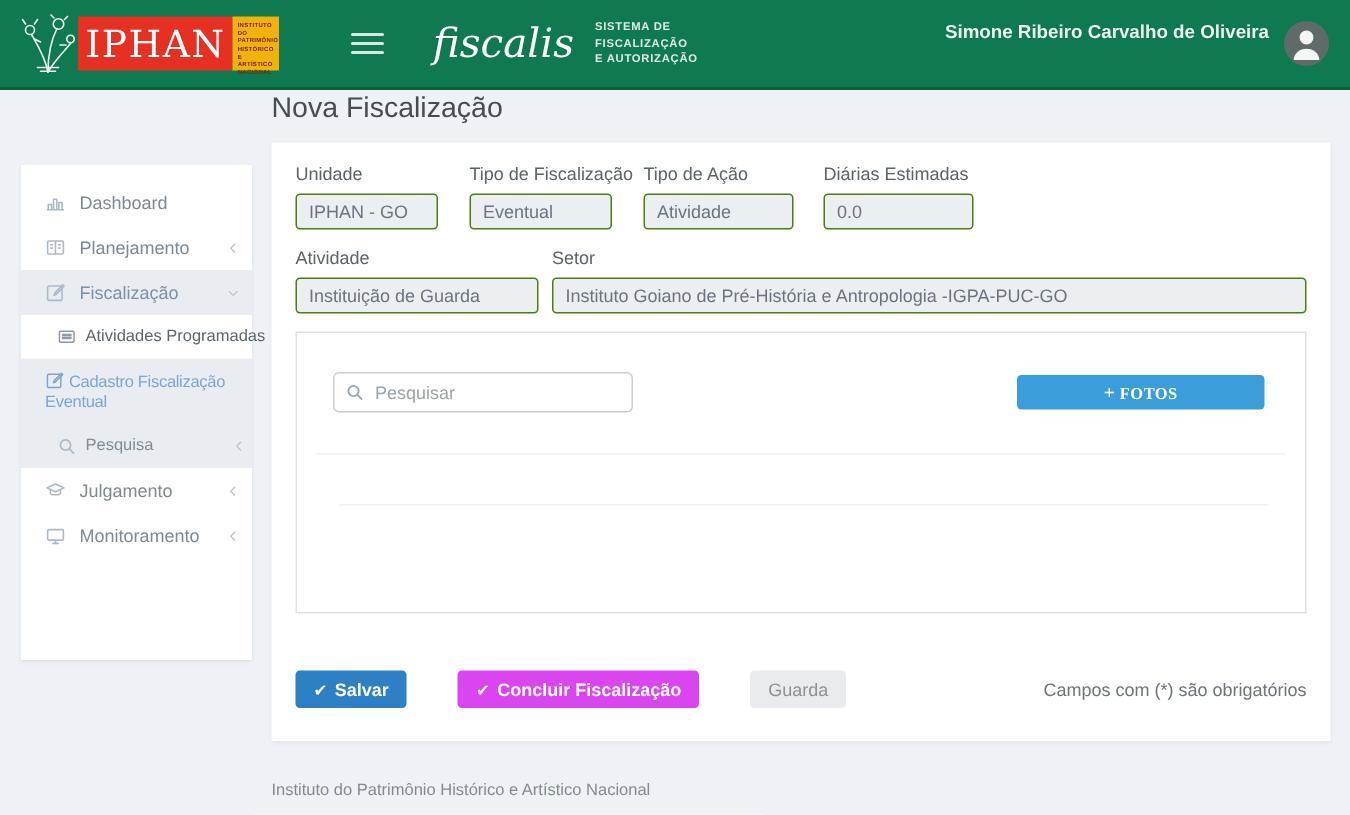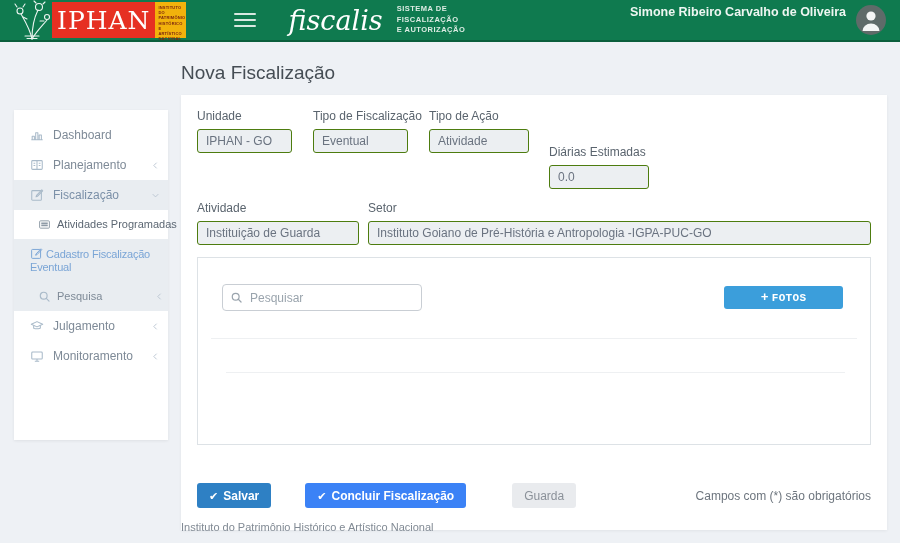--- a/index.html
+++ b/index.html
@@ -4,21 +4,21 @@
 <style>
   * { margin:0; padding:0; box-sizing:border-box; }
   html,body { width:900px; height:543px; overflow:hidden; }
   body {
     font-family:"Liberation Sans","DejaVu Sans",sans-serif;
     background:#eef1f5; position:relative; color:#5a646e;
   }
 
   
   .topbar {
-    height:42px; background:#0f7a4f; border-bottom:2px solid #0a5e3c;
+    height:60px; background:#0f7a4f; border-bottom:2px solid #0a5e3c;
     display:flex; align-items:center; position:relative;
   }
   .emblem { margin-left:12px; width:40px; height:42px; flex:none; }
   .logo-red {
     background:#e63022; color:#fff; font-family:"DejaVu Serif",serif;
     font-size:25px; letter-spacing:1px; height:36px; padding:0 5px;
     display:flex; align-items:center; flex:none;
   }
   .logo-yellow {
     background:#f2b20c; width:31px; height:36px; padding:3px 2px 0 3px; flex:none;
@@ -79,21 +79,21 @@
   }
   .frow { display:flex; margin-bottom:12px; }
   .fgroup { flex:none; }
   .fgroup label { display:block; font-size:12px; color:#5a646e; margin-bottom:6px; white-space:nowrap; }
   .fgroup input {
     height:24px; background:#eceff2; border:1px solid #4d7c0f; border-radius:3px;
     color:#6a7380; font-size:12px; padding:0 8px; width:100%;
     font-family:"Liberation Sans","DejaVu Sans",sans-serif;
   }
   .g1{width:95px;margin-right:21px;} .g2{width:95px;margin-right:21px;}
-  .g3{width:100px;margin-right:20px;} .g4{width:100px;margin-top:36px;}
+  .g3{width:100px;margin-right:20px;} .g4{width:100px;}
   .g5{width:162px;margin-right:9px;} .g6{width:503px;}
 
   .tabs { display:flex; align-items:flex-end; margin-top:16px; }
   .tab {
     font-size:12.5px; color:#3f8ecc; padding:8px 12px 9px; cursor:pointer; white-space:nowrap;
   }
   .tab.active {
     color:#4a5158; background:#fff; border:1px solid #dde2e6; border-bottom:none;
     border-top:3px solid #e9566a; padding:6px 16px 10px; margin-bottom:-1px; position:relative; z-index:2;
   }
@@ -104,36 +104,36 @@
   .searchbox { position:relative; width:200px; }
   .searchbox svg { position:absolute; left:8px; top:7px; color:#9aa4ad; }
   .searchbox input {
     width:100%; height:27px; border:1px solid #c9ced4; border-radius:4px;
     padding:0 8px 0 27px; font-size:12px; color:#555;
     font-family:"Liberation Sans","DejaVu Sans",sans-serif;
   }
   .searchbox input::placeholder { color:#9aa4ad; }
   .btn-fotos {
     background:#3b9edb; color:#fff; border:none; border-radius:3px;
-    width:119px; height:23px; font-size:11px; font-weight:bold; letter-spacing:.3px;
-    cursor:pointer; font-family:Liberation Mono, monospace;
+    width:165px; height:23px; font-size:11px; font-weight:bold; letter-spacing:.3px;
+    cursor:pointer; font-family:Liberation Serif, serif;
   }
   .btn-fotos .plus { font-size:13px; margin-right:3px; }
   .row-line { position:absolute; border-top:1px solid #eef0f2; height:0; }
   .line1 { left:13px; right:13px; top:80px; }
   .line2 { left:28px; right:25px; top:114px; }
 
   .actions { display:flex; align-items:center; margin-top:38px;gap:28px; }
   .btn {
     border:none; border-radius:3px; height:25px; padding:0 12px; font-size:12px;
     cursor:pointer; font-family:"Liberation Sans","DejaVu Sans",sans-serif;
   }
   .btn .chk { font-size:11px; margin-right:5px; }
   .btn-save { background:#2e80c4; color:#fff; font-weight:bold; margin-right:6px; }
-  .btn-conclude { background:#3b82f6; color:#fff; font-weight:bold; margin-right:18px; }
+  .btn-conclude { background:#d946ef; color:#fff; font-weight:bold; margin-right:6px; }
   .btn-back { background:#e9ebee; color:#8b9199; }
   .required-note { margin-left:auto; font-size:12px; color:#6d757e; }
 
   .footer { position:absolute; left:181px; top:521px; font-size:11px; color:#818a94; }
 </style>
 </head>
 <body>
 
 <header class="topbar">
   <svg class="emblem" viewBox="0 0 40 42" fill="none" stroke="#ffffff" stroke-width="1.1" stroke-linecap="round" opacity="0.92">

